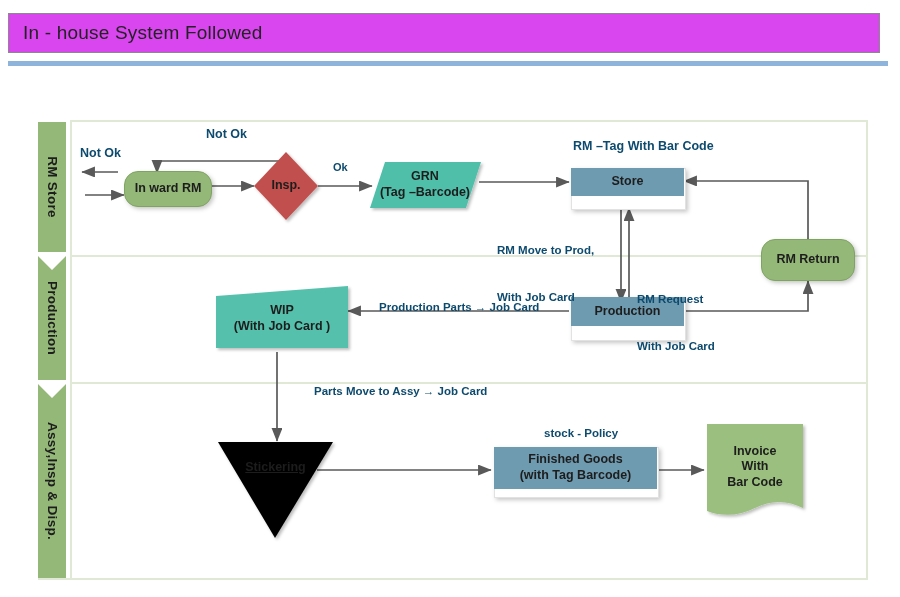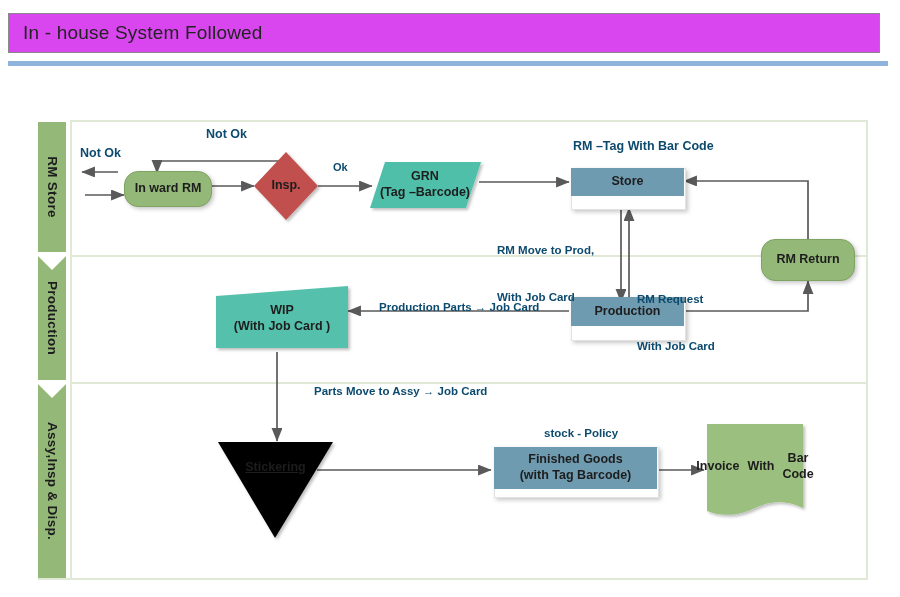--- a/index.html
+++ b/index.html
@@ -189,21 +189,21 @@
   </div>
 
   <div style="position:absolute;left:494px;top:447px;width:163px;height:49px;" class="shadow">
     <div class="box-white" style="position:absolute;left:0;top:0;width:163px;height:49px;border-top:1px solid #e2e2e2;"></div>
     <div class="box-blue node" style="position: absolute; left: 0px; top: 0px; width: 163px; height: 42px; flex-direction: column; background: rgb(111, 155, 176);">
       <span class="lbl">Finished Goods</span>
       <span class="lbl">(with Tag Barcode)</span>
     </div>
   </div>
 
-  <div class="node" style="left:707px;top:432px;width:96px;height:70px;flex-direction:row;">
+  <div class="node" style="left:707px;top:432px;width:96px;height:70px;flex-direction:column;">
     <span class="lbl">Invoice</span>
     <span class="lbl">With</span>
     <span class="lbl">Bar Code</span>
   </div>
 
   <div class="edge-label" style="left:80px;top:145px;font-size:12.5px;">Not Ok</div>
 
   <div class="edge-label" style="left:206px;top:126px;font-size:12.5px;">Not Ok</div>
 
   <div class="edge-label" style="left:333px;top:160px;font-size:11px;">Ok</div>

